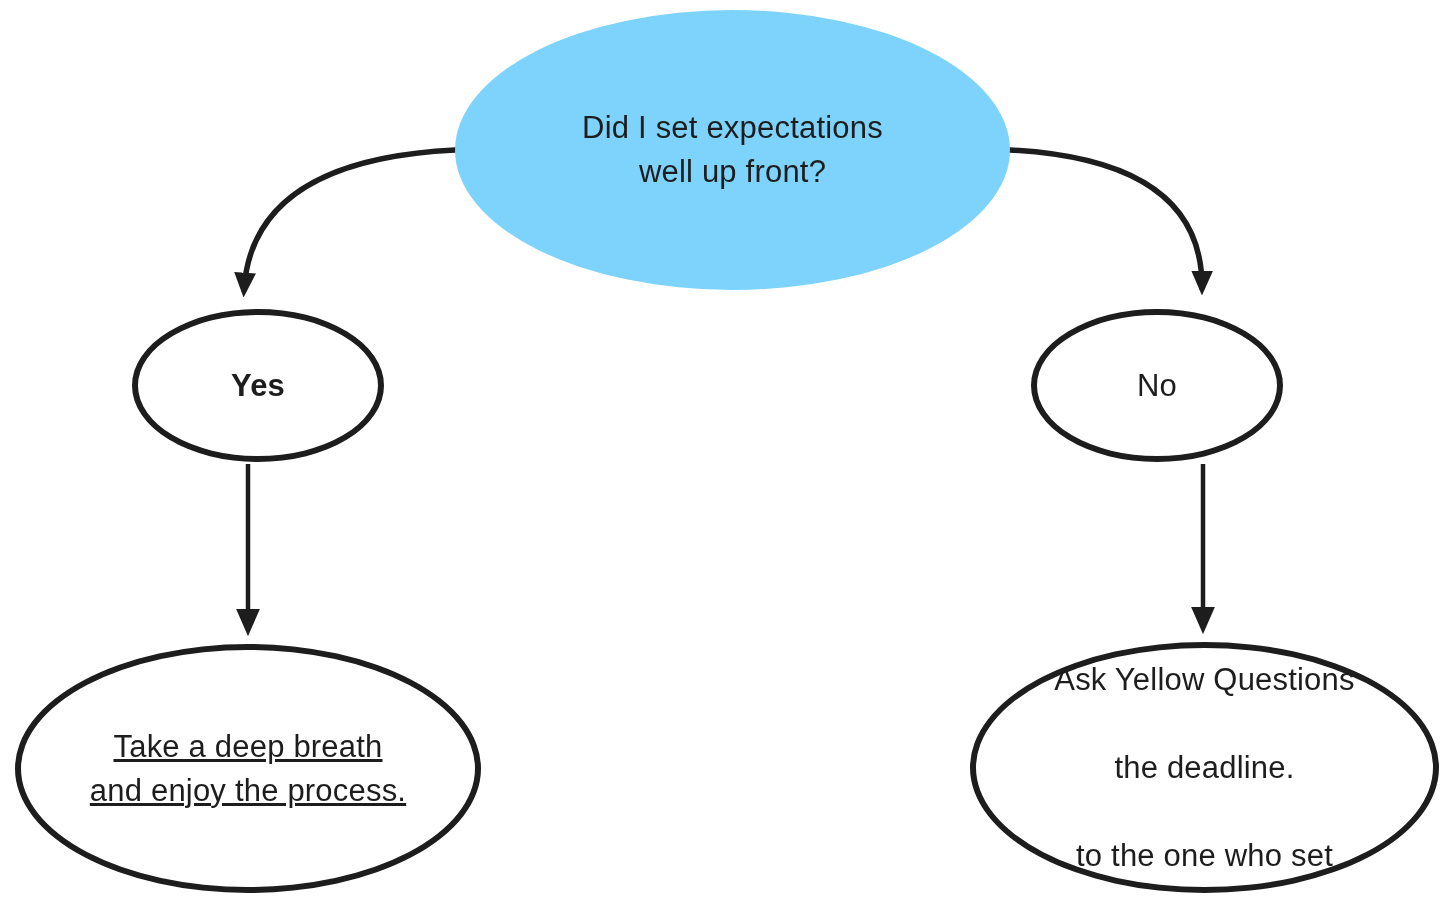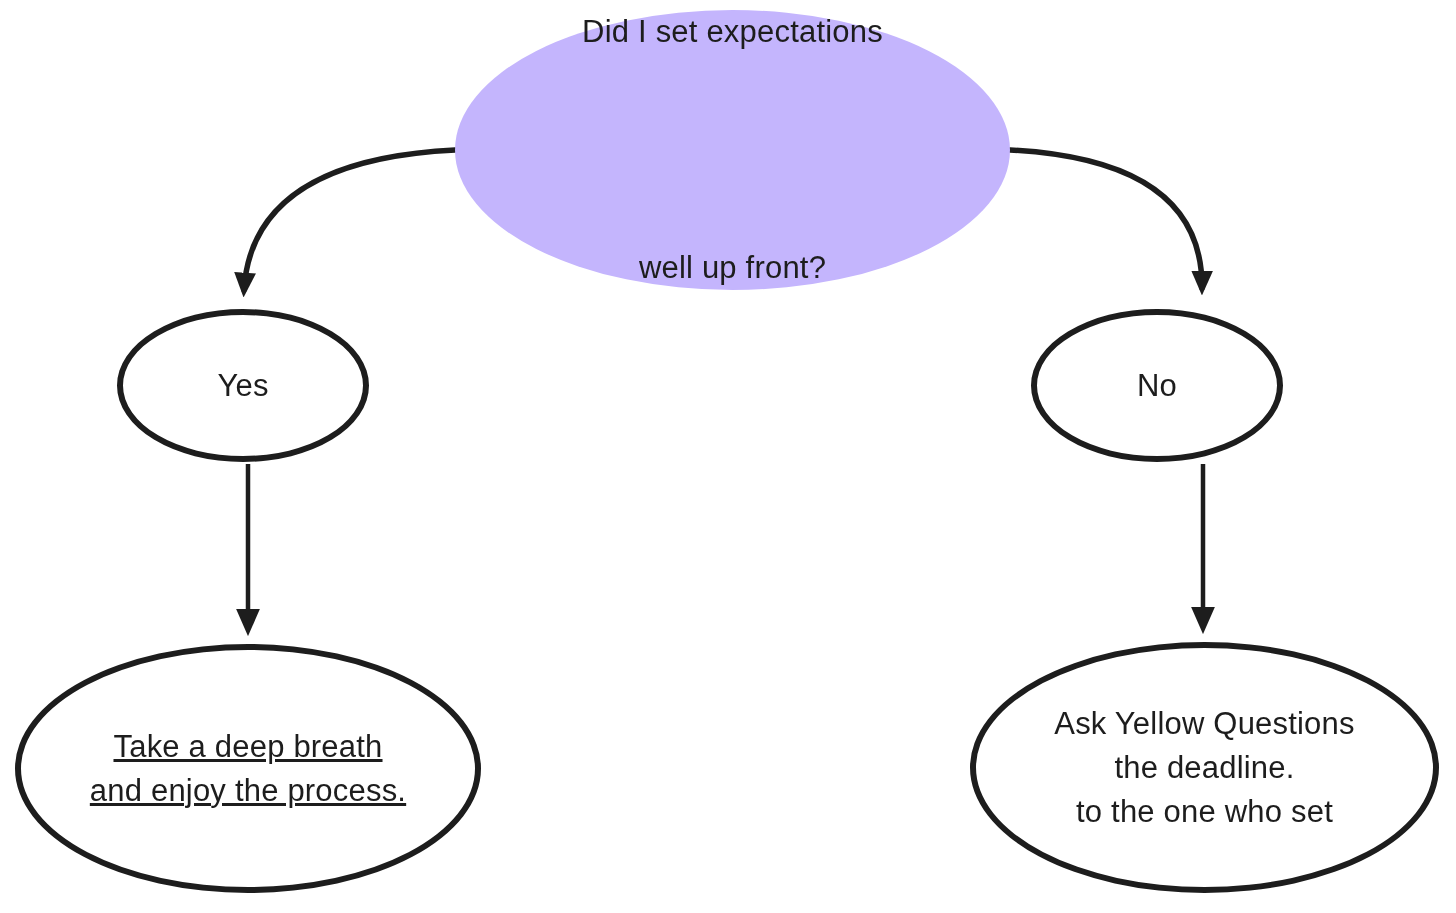--- a/index.html
+++ b/index.html
@@ -27,51 +27,52 @@
     color: #1d1d1d;
     font-size: 31px;
     line-height: 44px;
     letter-spacing: 0.2px;
   }
   .node-root {
     left: 455px;
     top: 10px;
     width: 555px;
     height: 280px;
-    background: #c4b5fd;
-    justify-content: space-between;
+    background: #7dd3fc;
   }
   .node-outline {
     background: #ffffff;
     border: 6px solid #1d1d1d;
   }
   .node-yes {
-    left: 117px;
+    left: 132px;
     top: 309px;
     width: 252px;
     height: 153px;
+    font-weight: bold;
   }
   .node-no {
     left: 1031px;
     top: 309px;
     width: 252px;
     height: 153px;
   }
   .node-yes-outcome {
     left: 15px;
     top: 644px;
     width: 466px;
     height: 249px;
     text-decoration: underline;
   }
   .node-no-outcome {
     left: 970px;
     top: 642px;
     width: 469px;
     height: 251px;
+    gap: 44px;
   }
   .arrow-layer {
     position: absolute;
     left: 0;
     top: 0;
     width: 1456px;
     height: 913px;
     pointer-events: none;
   }
 </style>

